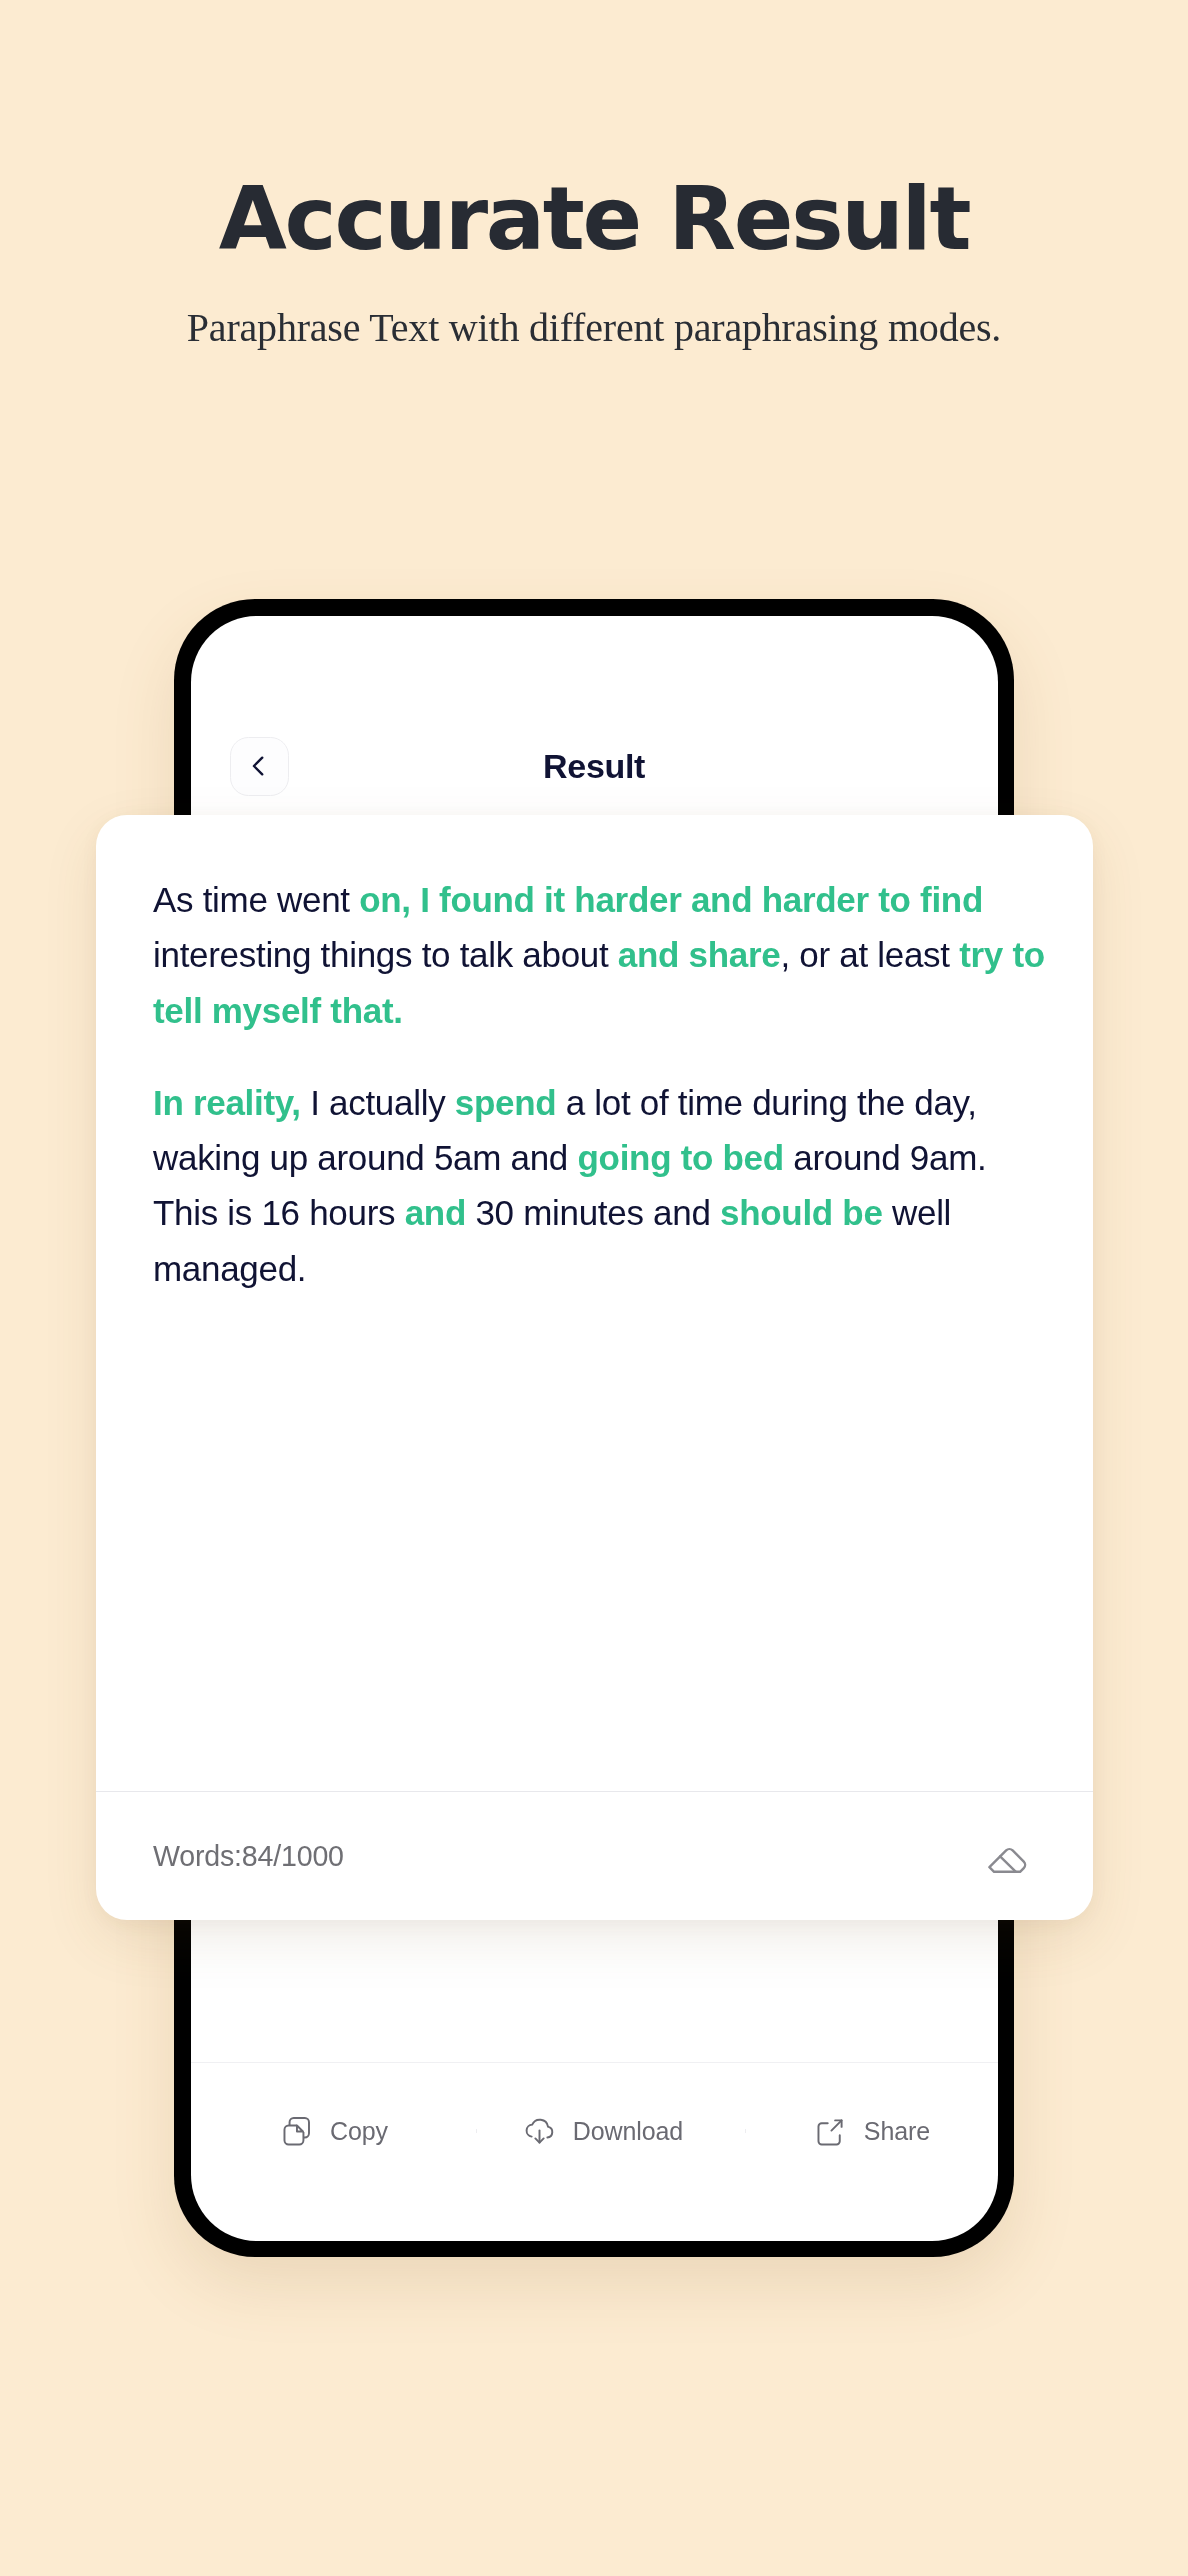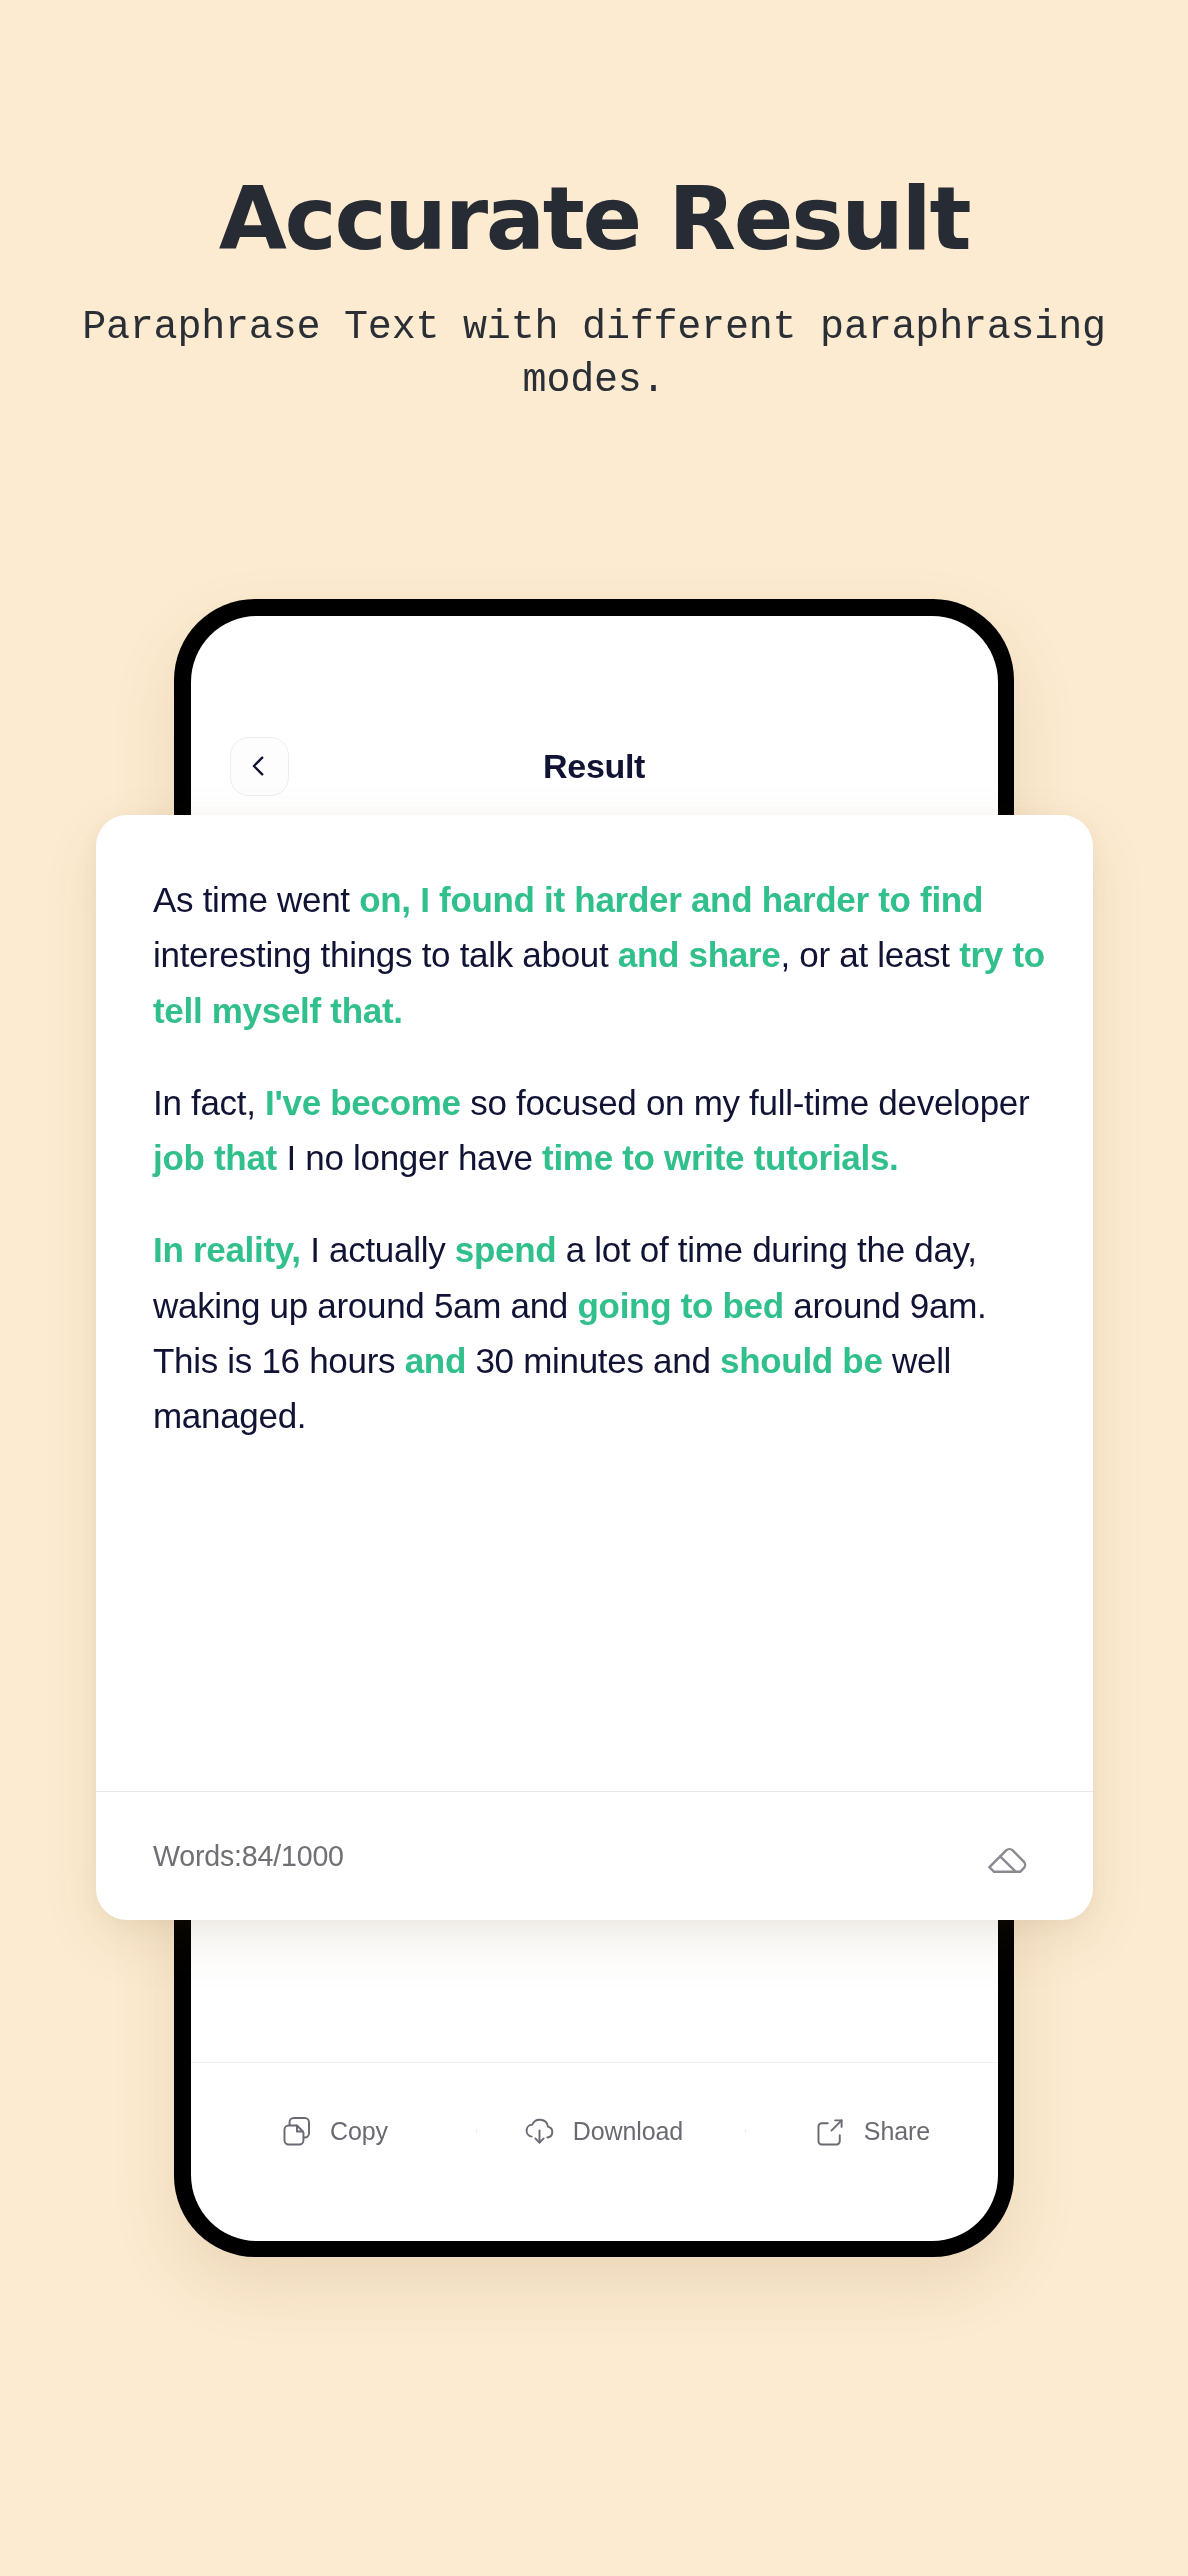--- a/index.html
+++ b/index.html
@@ -27,21 +27,21 @@
     font-family: "DejaVu Sans", sans-serif;
     font-size: 88px;
     font-weight: 700;
     letter-spacing: -2.3px;
     color: #272B33;
     line-height: 1.0;
   }
 
   .promo-subtitle {
     margin-top: 39px;
-    font-family: Liberation Mono, monospace;
+    font-family: Liberation Serif, serif;
     font-size: 40px;
     font-weight: 400;
     color: #2A2E35;
     line-height: 1.32;
     letter-spacing: -0.2px;
   }
 
   
   .phone-wrap {
     position: absolute;
@@ -336,21 +336,20 @@
       </div>
 
     </div>
   </div>
 </div>
 
 <div class="result-card">
 
   <div class="result-body">
     <p class="result-para"><span>As time went </span><span class="hl">on, I found it harder and harder to find</span><span> interesting things to talk about </span><span class="hl">and share</span><span>, or at least </span><span class="hl">try to tell myself that.</span></p>
-    <p class="result-para"><span>In fact, </span><span class="hl">I've become</span><span> so focused on my full-time developer </span><span class="hl">job that</span><span> I no longer have </span><span class="hl">time to write tutorials.</span></p>
     <p class="result-para"><span class="hl">In reality,</span><span> I actually </span><span class="hl">spend</span><span> a lot of time during the day, waking up around 5am and </span><span class="hl">going to bed</span><span> around 9am.</span><br><span>This is 16 hours </span><span class="hl">and</span><span> 30 minutes and </span><span class="hl">should be</span><span> well managed.</span></p>
   </div>
 
   <div class="result-footer">
     <span class="words-count">Words:84/1000</span>
     <span class="eraser-btn">
       <span>
         <svg width="52" height="52" viewBox="0 0 56 56">
           <path d="M8 40 L26 22 a5 5 0 0 1 7 0 l12 12 a5 5 0 0 1 0 7 L41 45 H13 Z" stroke="#8A8A90" stroke-width="2.6" fill="none" stroke-linejoin="round" stroke-linecap="round"></path>
           <path d="M19.5 28.5 L36.5 45" stroke="#8A8A90" stroke-width="2.6" fill="none" stroke-linecap="round"></path>

